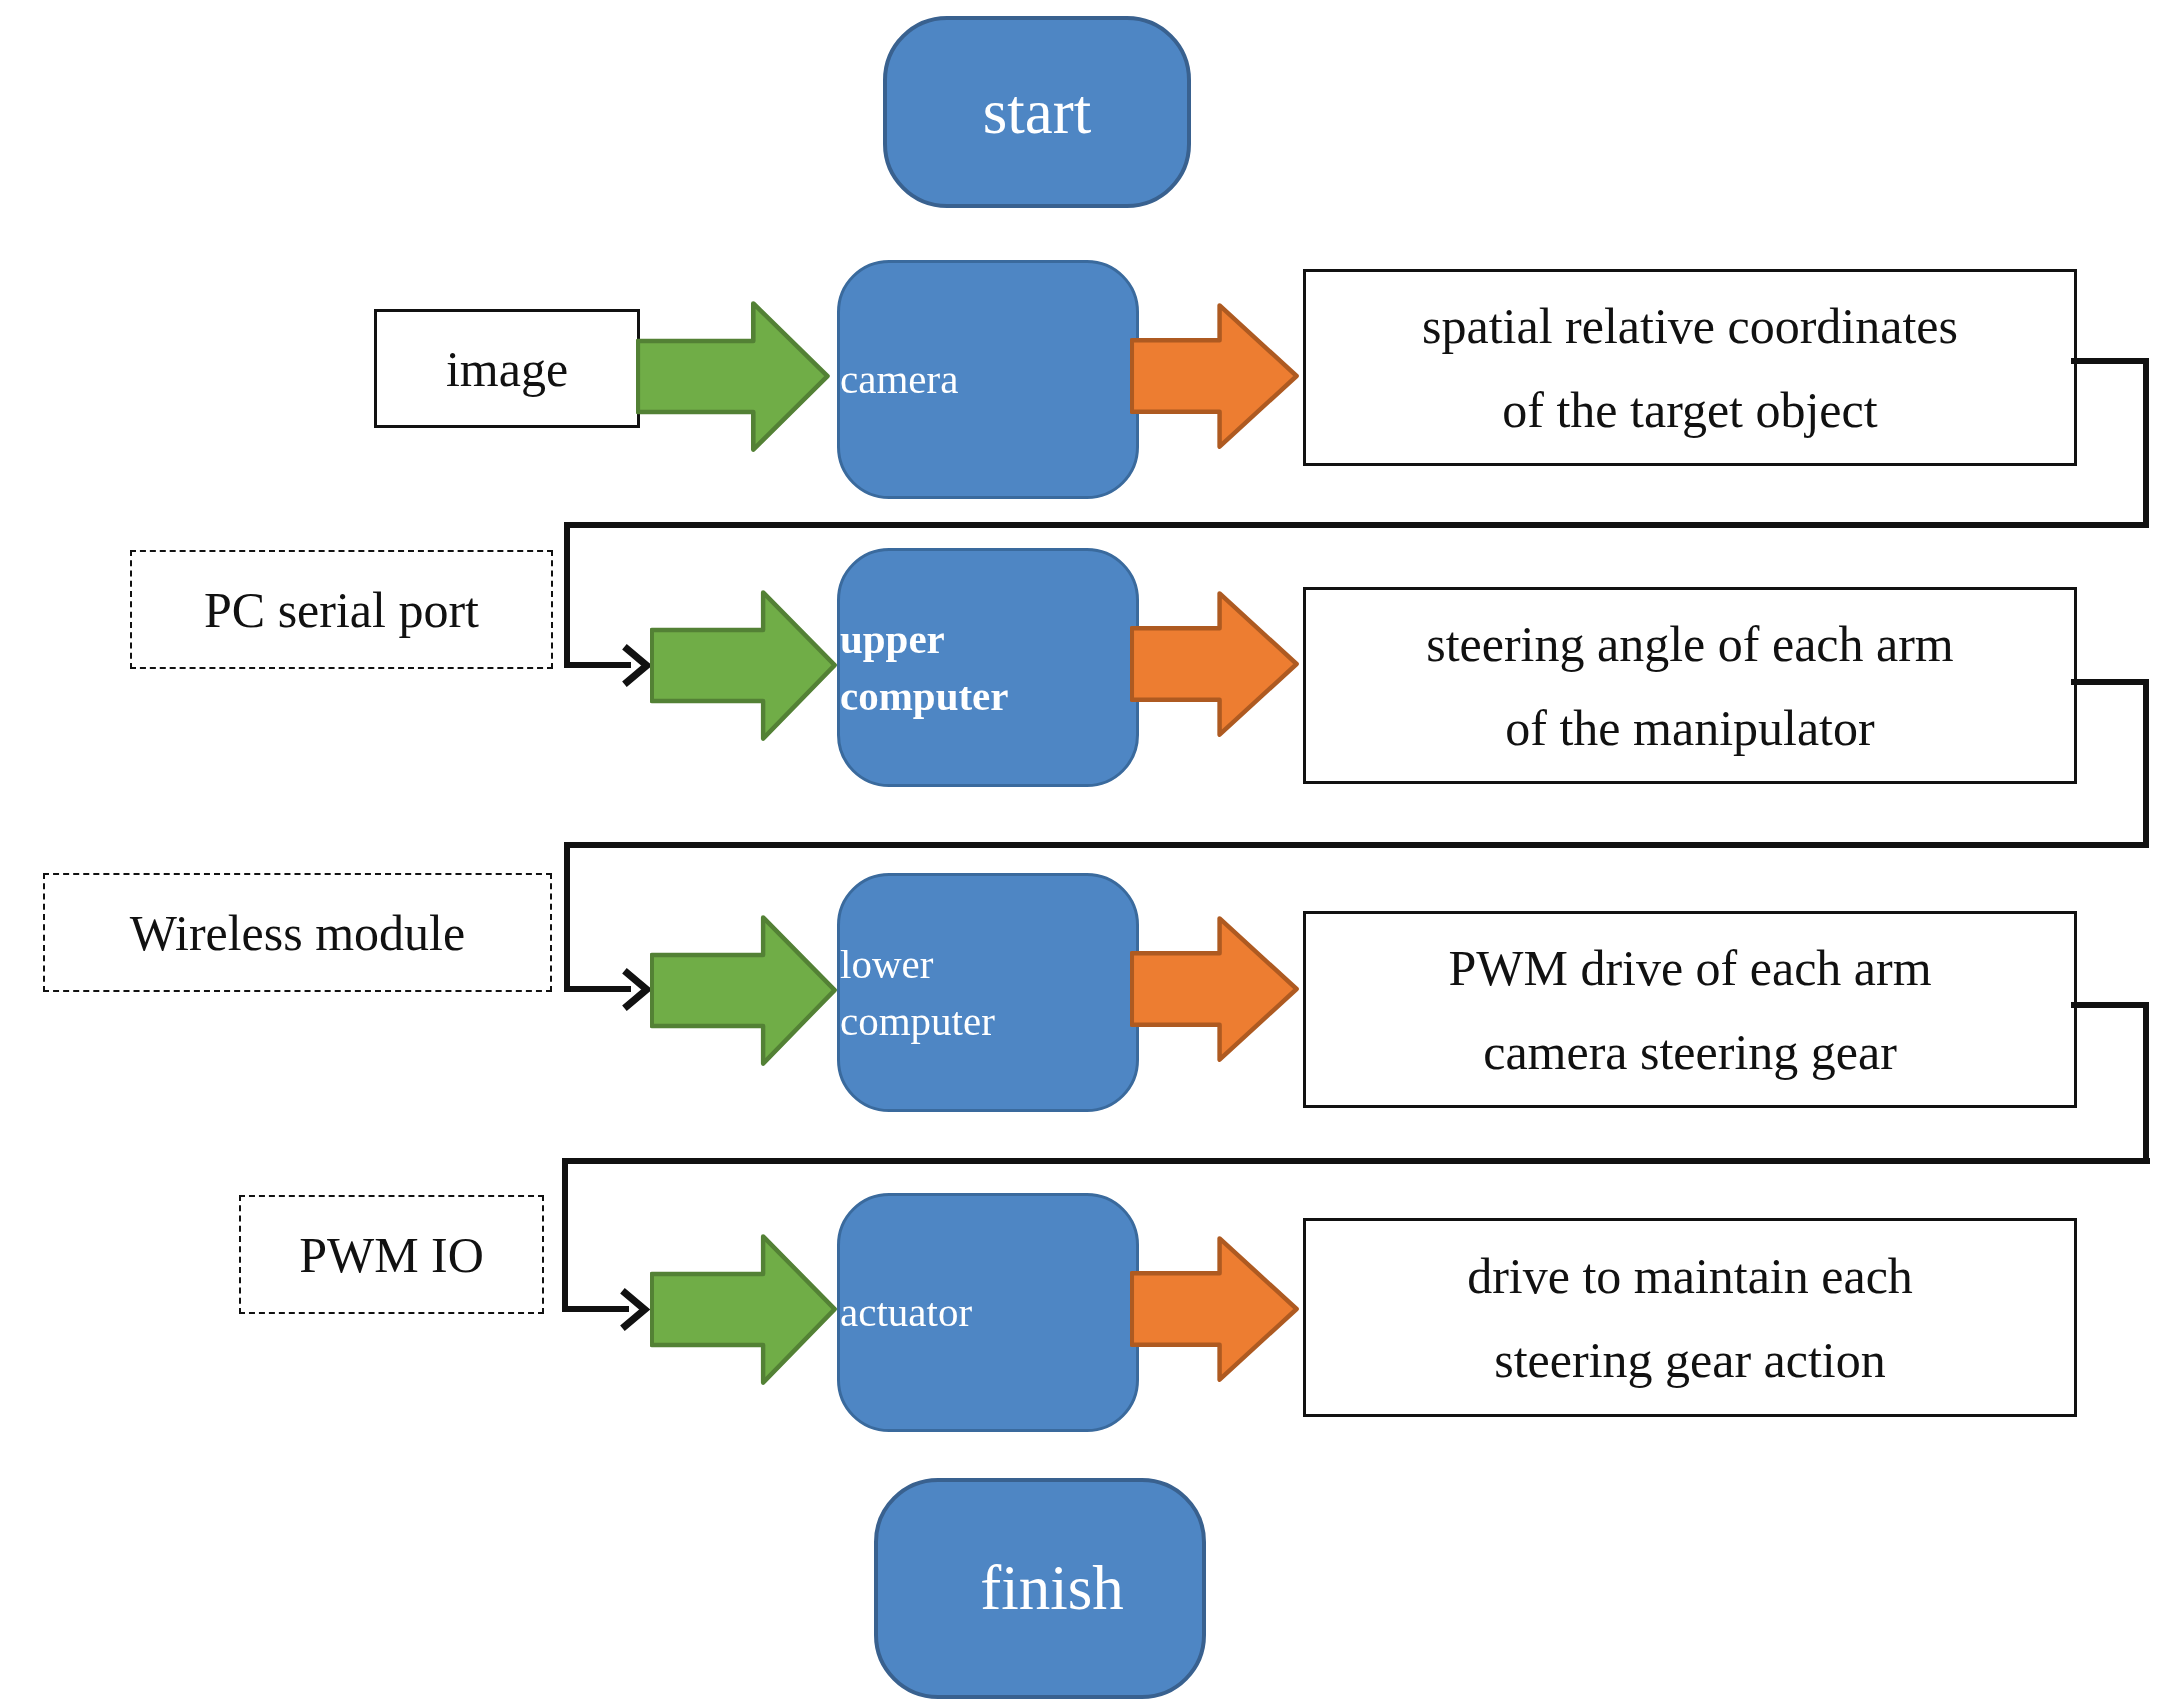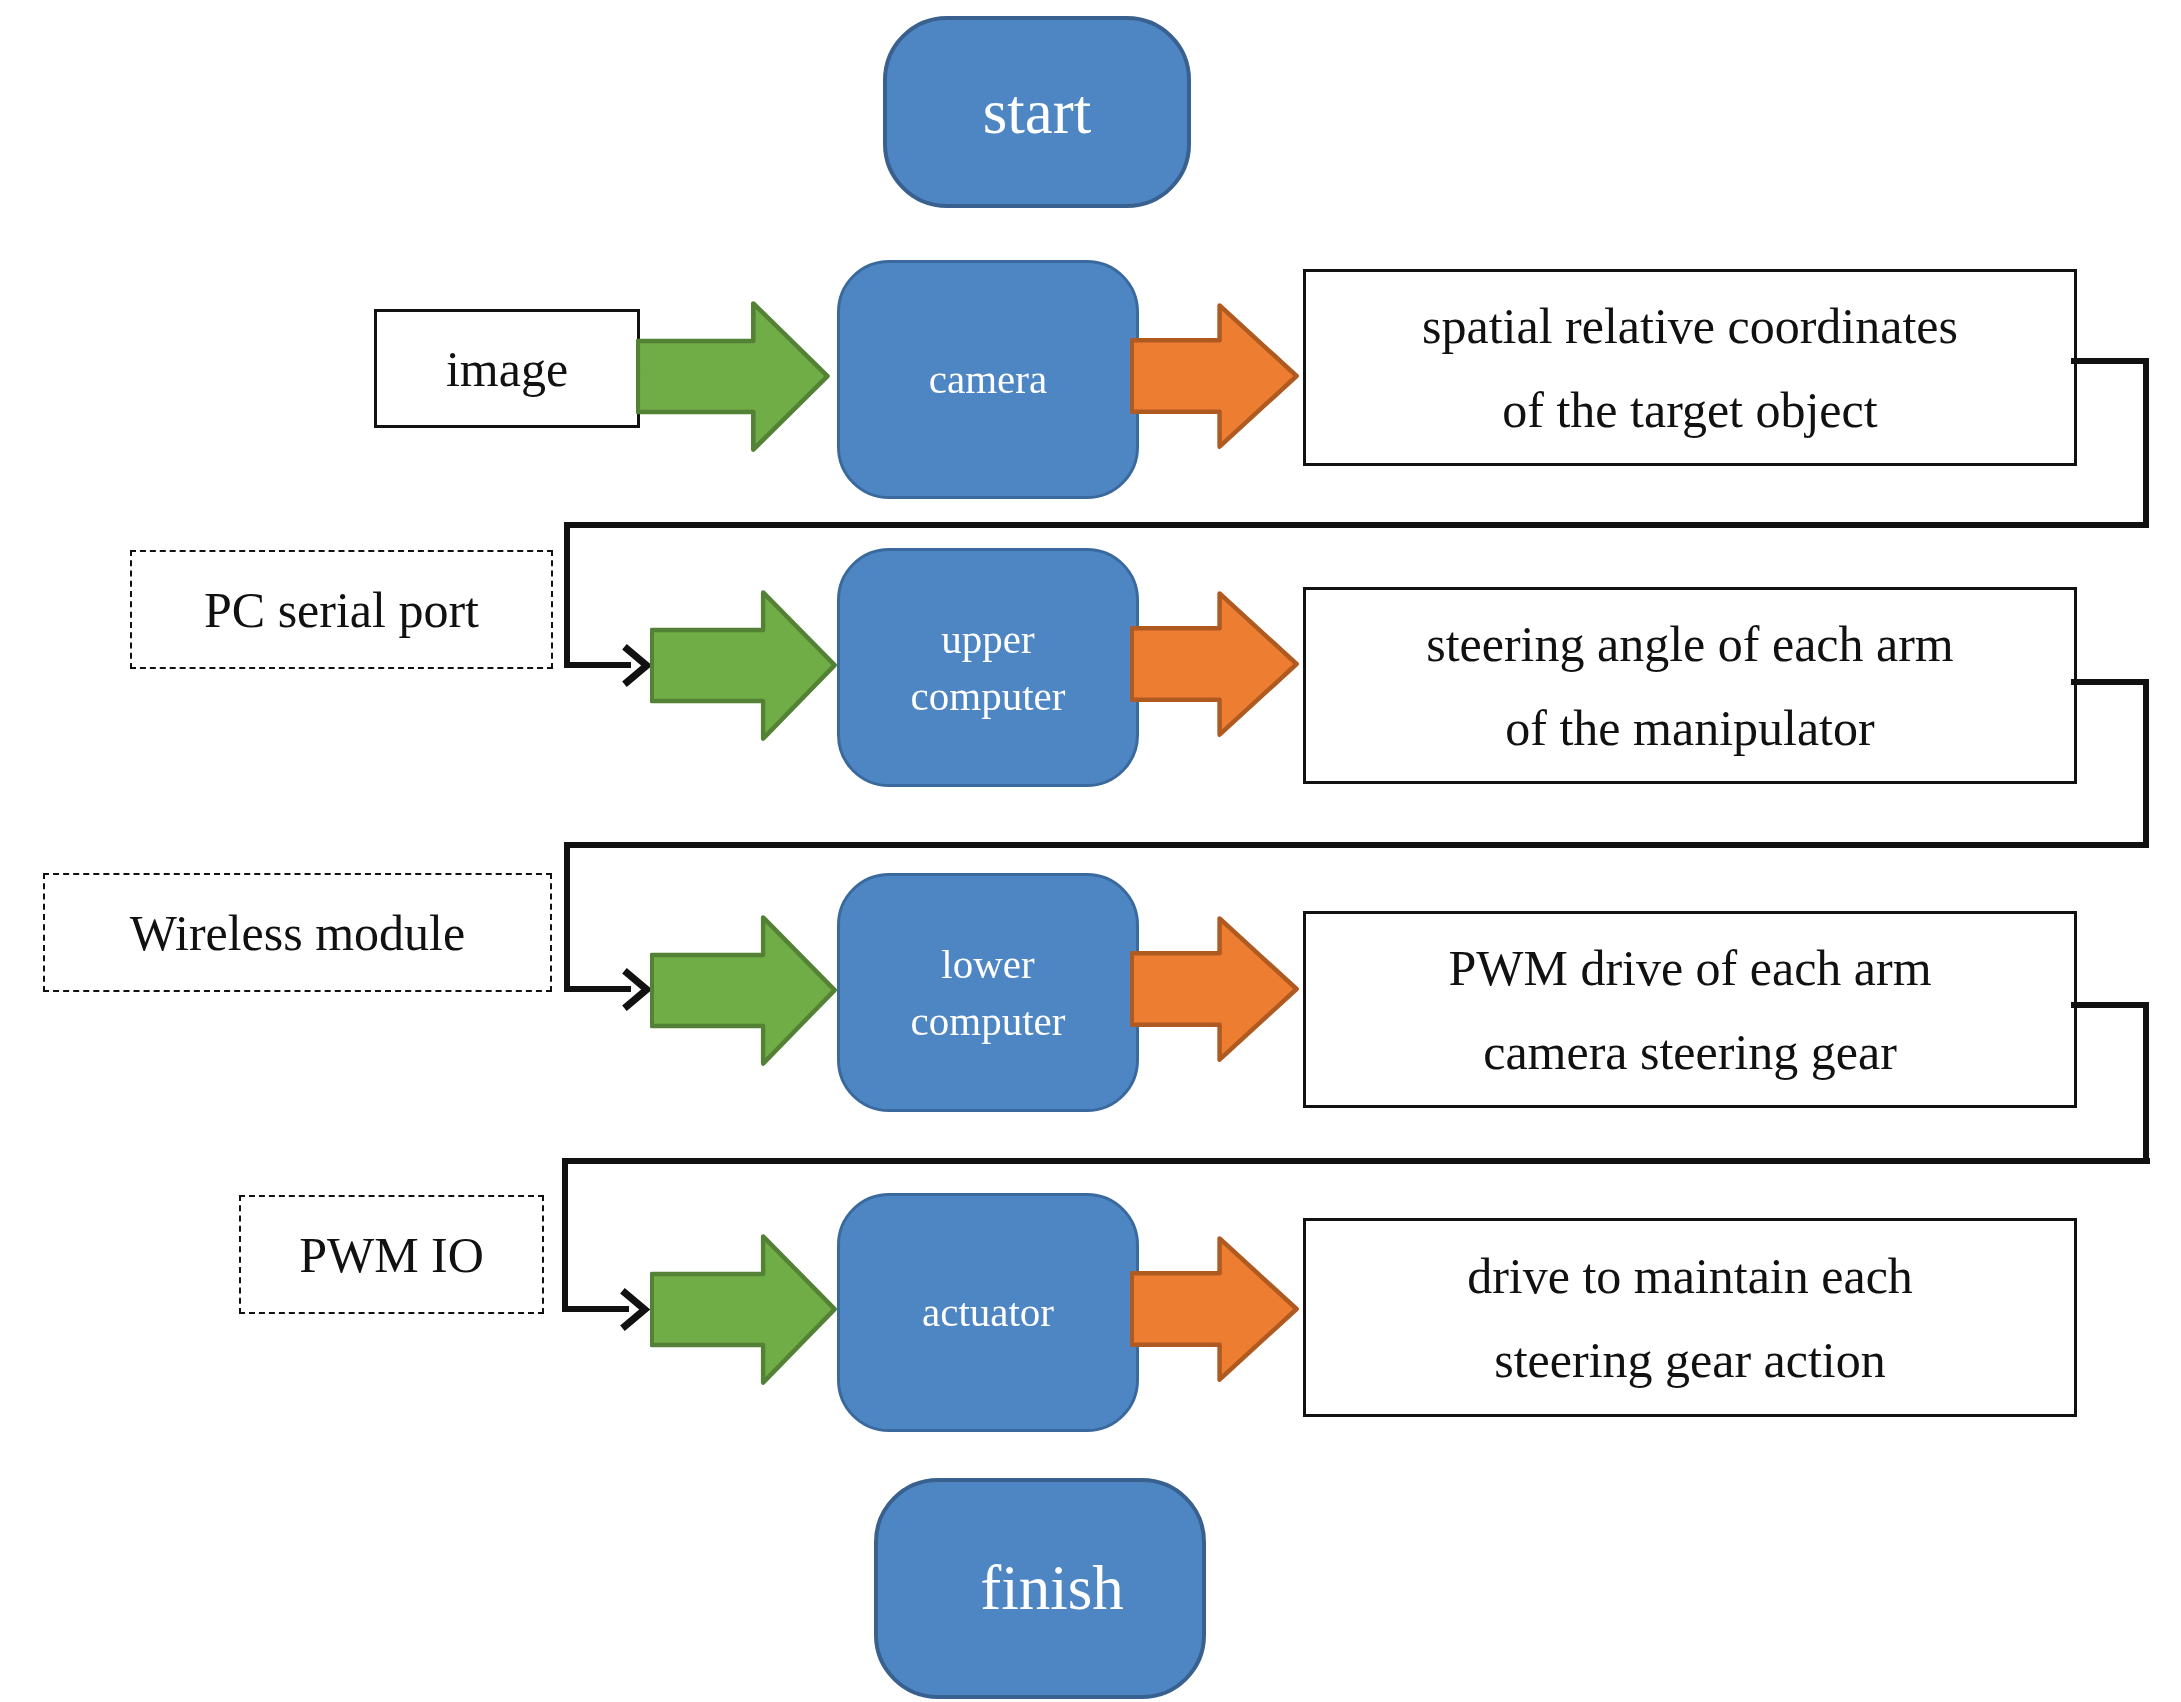--- a/index.html
+++ b/index.html
@@ -8,21 +8,21 @@
     font-family:"Liberation Serif","DejaVu Serif",serif;color:#111;
   }
   
   .terminal{
     position:absolute;display:flex;align-items:center;justify-content:center;
     background:#4e86c4;border:4.5px solid #39618f;border-radius:64px;
     color:#ffffff;font-size:63px;margin-left:41px;
   }
   
   .process{
-    position:absolute;display:flex;flex-direction:column;align-items:center;justify-content:center;
+    position:absolute;display:flex;flex-direction:column;align-items:flex-start;justify-content:center;
     background:#4e86c4;border:3.6px solid #3a6a9d;border-radius:52px;
     color:#ffffff;text-align:center;
   }
   .process .pline{font-size:41px;line-height:57px;white-space:nowrap;}
   
   .lblbox{
     position:absolute;display:flex;align-items:center;justify-content:center;
     background:#ffffff;font-size:50px;white-space:nowrap;
   }
   .solid{border:3.6px solid #111;}
@@ -93,21 +93,21 @@
   <div class="lblbox dashdot" style="left:130px;top:550px;width:419px;height:115px;">
     <span>PC serial port</span>
   </div>
 
   <div class="arrow" style="left:650px;top:587px;width:190px;height:157px;">
     <svg viewBox="0 0 215 175" preserveAspectRatio="none">
         <polygon points="2,48 128,48 128,6 209,87 128,169 128,127 2,127" fill="#70ad47" stroke="#538135" stroke-width="5" stroke-linejoin="round"></polygon>
       </svg>
   </div>
 
-  <div class="process" style="left:837px;top:548px;width:296px;height:233px;">
+  <div class="process" style="left:837px;top:548px;width:296px;height:233px;font-weight:bold;">
     <div class="pline">upper</div>
     <div class="pline">computer</div>
   </div>
 
   <div class="arrow" style="left:1130px;top:588px;width:172px;height:152px;">
     <svg viewBox="0 0 192 170" preserveAspectRatio="none">
         <polygon points="2,45 100,45 100,6 186,85 100,164 100,125 2,125" fill="#ed7d31" stroke="#ae5a21" stroke-width="5" stroke-linejoin="round"></polygon>
       </svg>
   </div>
 

